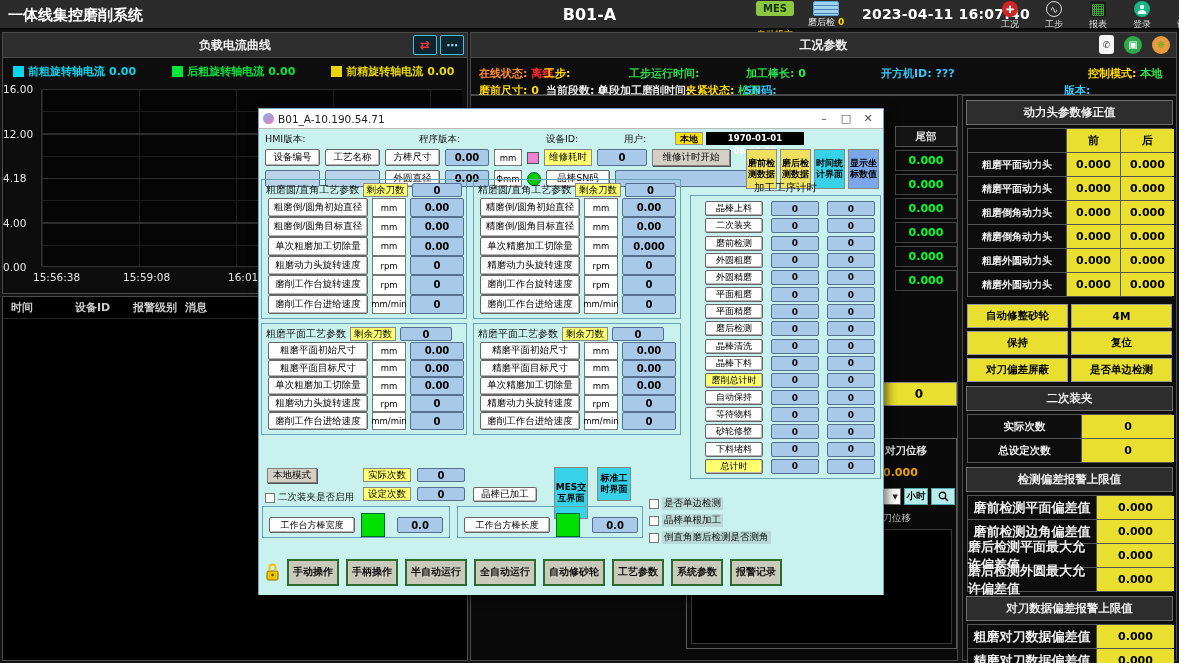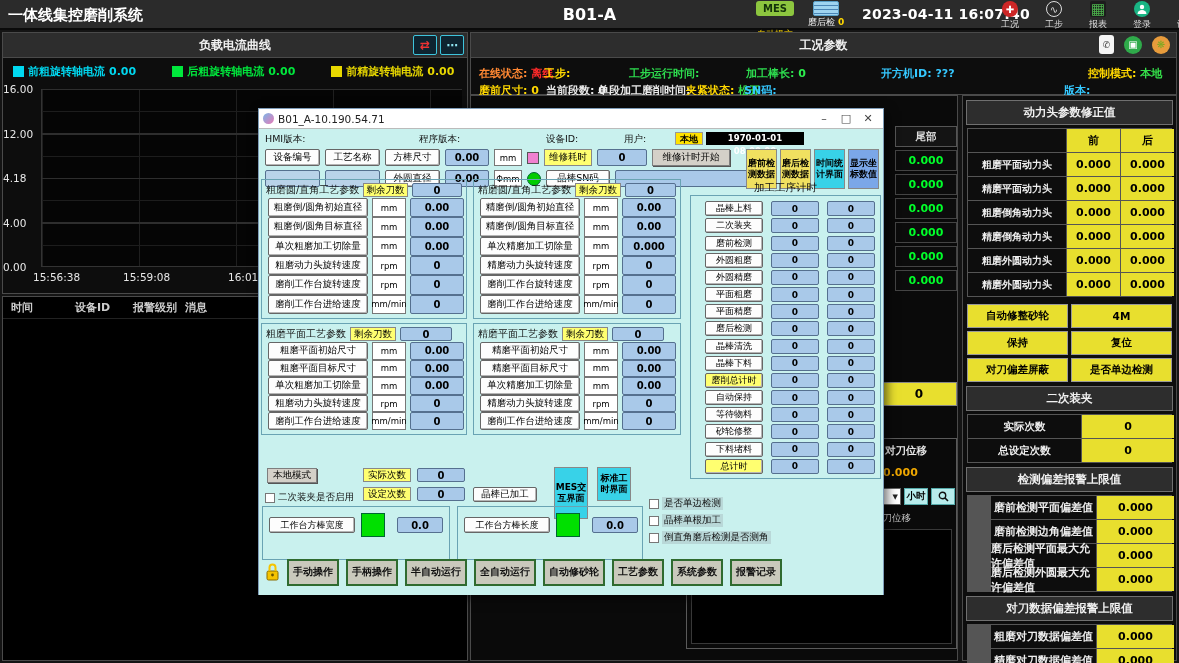--- a/index.html
+++ b/index.html
@@ -92,21 +92,21 @@
   .c-blank { background:#0d0d0d; }
   .c-lab { background:#0d0d0d; color:#eee; font-size:10px; font-weight:bold; }
   .c-val { background:#e8df2e; color:#000; font-size:11px; font-weight:bold; }
   .wheel-grid { margin:7px 4px 0; display:grid; grid-template-columns:1fr 1fr; gap:3px; }
   .wheel-btn { height:24px; background:#e8df2e; border:1px solid #999; color:#000; font-size:10.5px; font-weight:bold; display:flex; align-items:center; justify-content:center; cursor:pointer; }
   .kv-grid { margin:0 4px; display:grid; gap:1px; background:#555; border:1px solid #555; }
   .kv-sec { grid-template-columns:113px 92px; }
   .kv-det { grid-template-columns:128px 77px; }
   .kv-lab { background:#0d0d0d; color:#eee; font-weight:bold; }
   .kv-grid.kv-sec .kv-lab { font-size:10.5px; }
-  .kv-grid.kv-det .kv-lab { font-size:11px;margin-left:23px; }
+  .kv-grid.kv-det .kv-lab { font-size:13px; }
   
   #popup { position:absolute; left:258px; top:108px; width:626px; height:487px; border:1px solid #7f9db9; box-shadow:3px 3px 10px rgba(0,0,0,0.6); z-index:10; }
   .ttl { height:20px; background:#fff; display:flex; align-items:center; padding:0 4px; border-bottom:1px solid #bbb; }
   .ttl-ic { width:11px; height:11px; border-radius:50%; background:linear-gradient(135deg,#7ab6e8,#e87ab6); margin-right:4px; }
   .ttl-tx { font-size:10.5px; color:#222; flex:1; }
   .ttl-b { width:22px; height:16px; display:flex; align-items:center; justify-content:center; font-size:11px; color:#444; cursor:pointer; }
   .pc { position:relative; height:466px; background:#c9f1ee; }
   .plab { position:absolute; font-size:9.5px; color:#111; white-space:nowrap; }
   .badge-loc { position:absolute; left:416px; top:3px; width:28px; height:13px; background:#ffe200; border:1px solid #999; color:#000; font-size:9px; font-weight:bold; text-align:center; line-height:12px; }
   .badge-dt { position:absolute; left:447px; top:3px; width:98px; height:13px; background:#000; color:#fff; font-size:8.5px; font-weight:bold; text-align:center; line-height:13px; }
@@ -132,21 +132,21 @@
   .sec-head .bfield { width:52px; height:14px; }
   .srow { display:grid; grid-template-columns:100px 34px 54px; gap:4px; margin:0 6px; height:32px; }
   .srows { display:flex; flex-direction:column; justify-content:space-evenly; height:calc(100% - 22px); }
   .tim-title { position:absolute; left:431px; top:52px; width:191px; text-align:center; font-size:10.5px; color:#111; }
   .timrows { display:flex; flex-direction:column; justify-content:space-evenly; height:100%; padding:2px 0; }
   .trow { display:grid; grid-template-columns:58px 48px 48px; gap:8px; height:14px; margin-left:14px; }
   .trow .wbtn, .trow .bfield, .trow .ychip { font-size:9px; }
   .cbrow { display:flex; align-items:center; gap:3px; margin-bottom:4px; }
   .cb { width:10px; height:10px; background:#fff; border:1px solid #777; }
   .cb-lab { font-size:9.5px; color:#111; background:#b9d8d8; padding:0 2px; white-space:nowrap; }
-  .iobox { position:absolute; border:1px solid #69a3b3; height:54px; }
+  .iobox { position:absolute; border:1px solid #69a3b3; height:32px; }
   .gsq { position:absolute; width:24px; height:24px; top:6px; background:#00e000; border:1px solid #063; }
   .pnav { position:absolute; left:0; top:420px; width:100%; height:46px; display:flex; align-items:center; gap:7px; padding-left:6px; }
   .navbtn { background:#c9c9bc; border:2px solid #2f6b2f; font-weight:bold; font-size:10px; color:#111; height:27px;
      padding:0 4px; display:flex; align-items:center; justify-content:center; white-space:nowrap; cursor:pointer; }
 </style>
 </head>
 <body>
 
 <div id="topbar">
   <div class="tb-title">一体线集控磨削系统</div>

